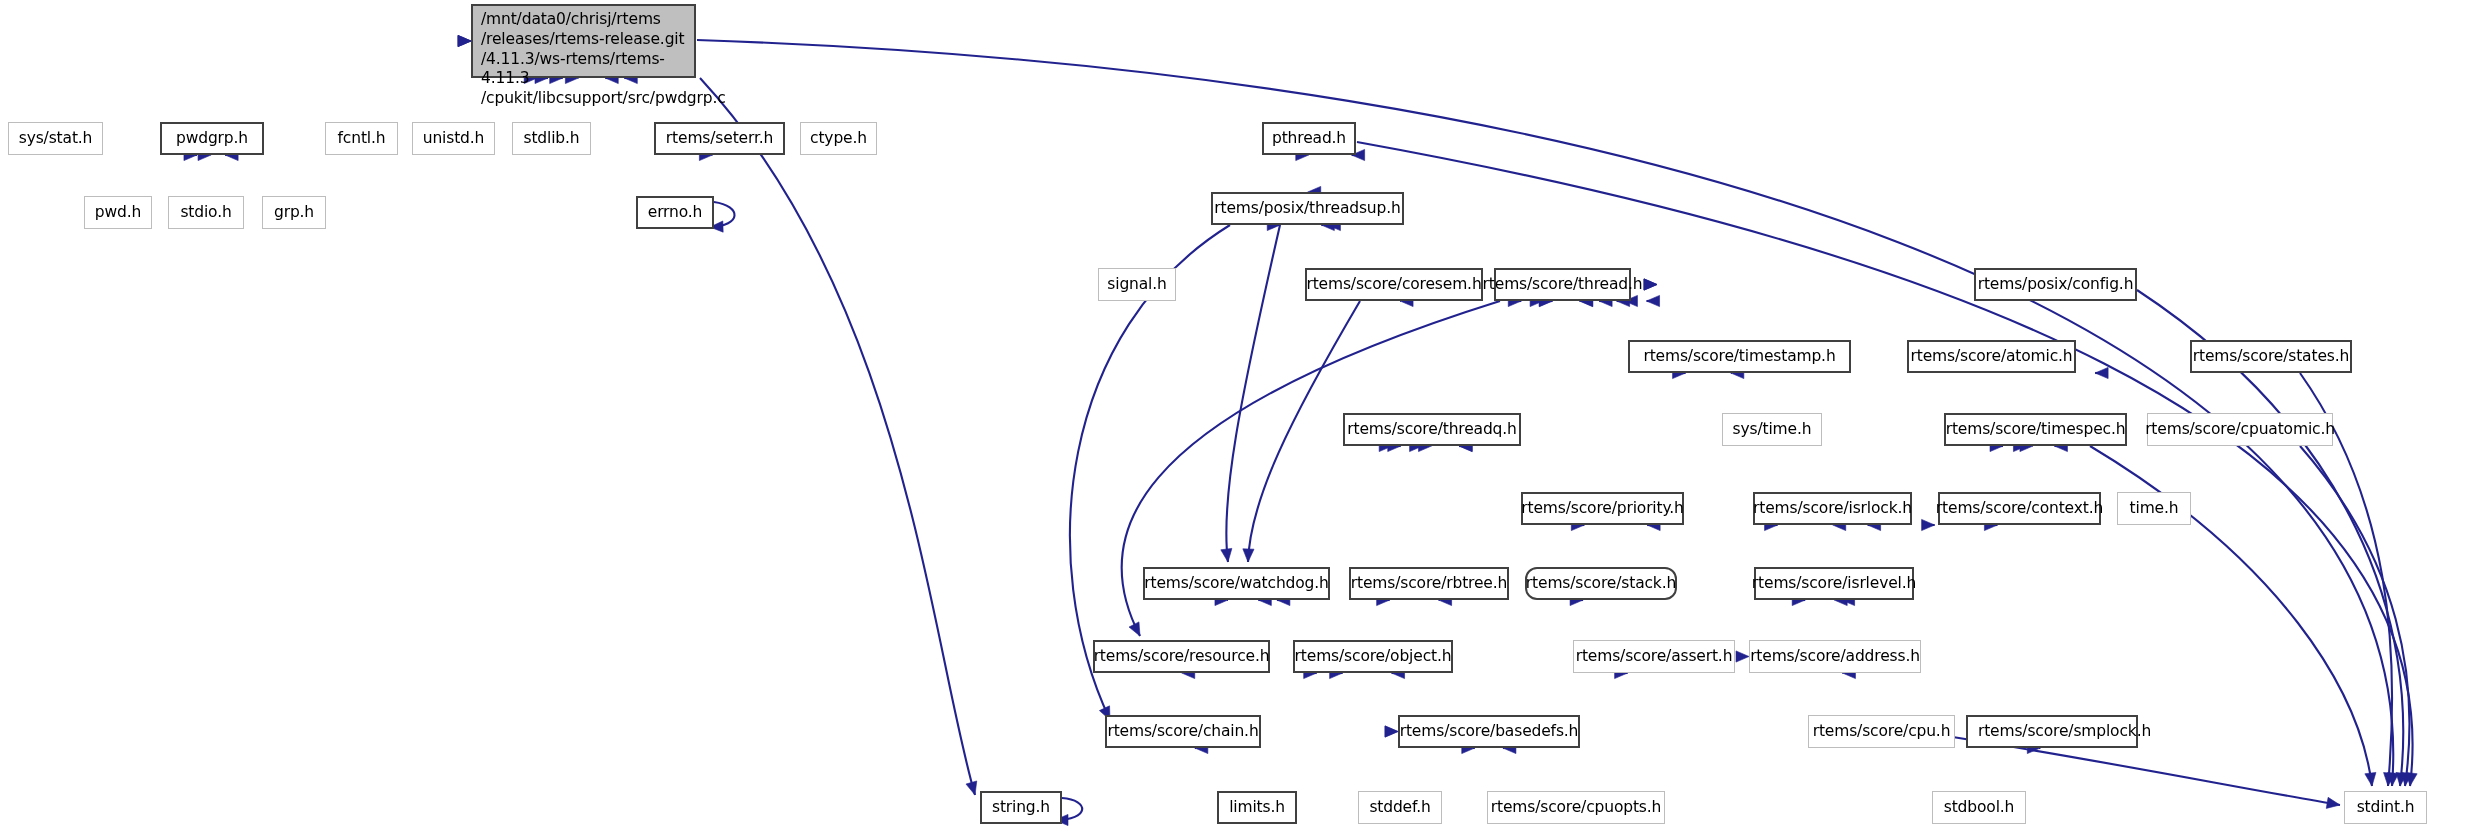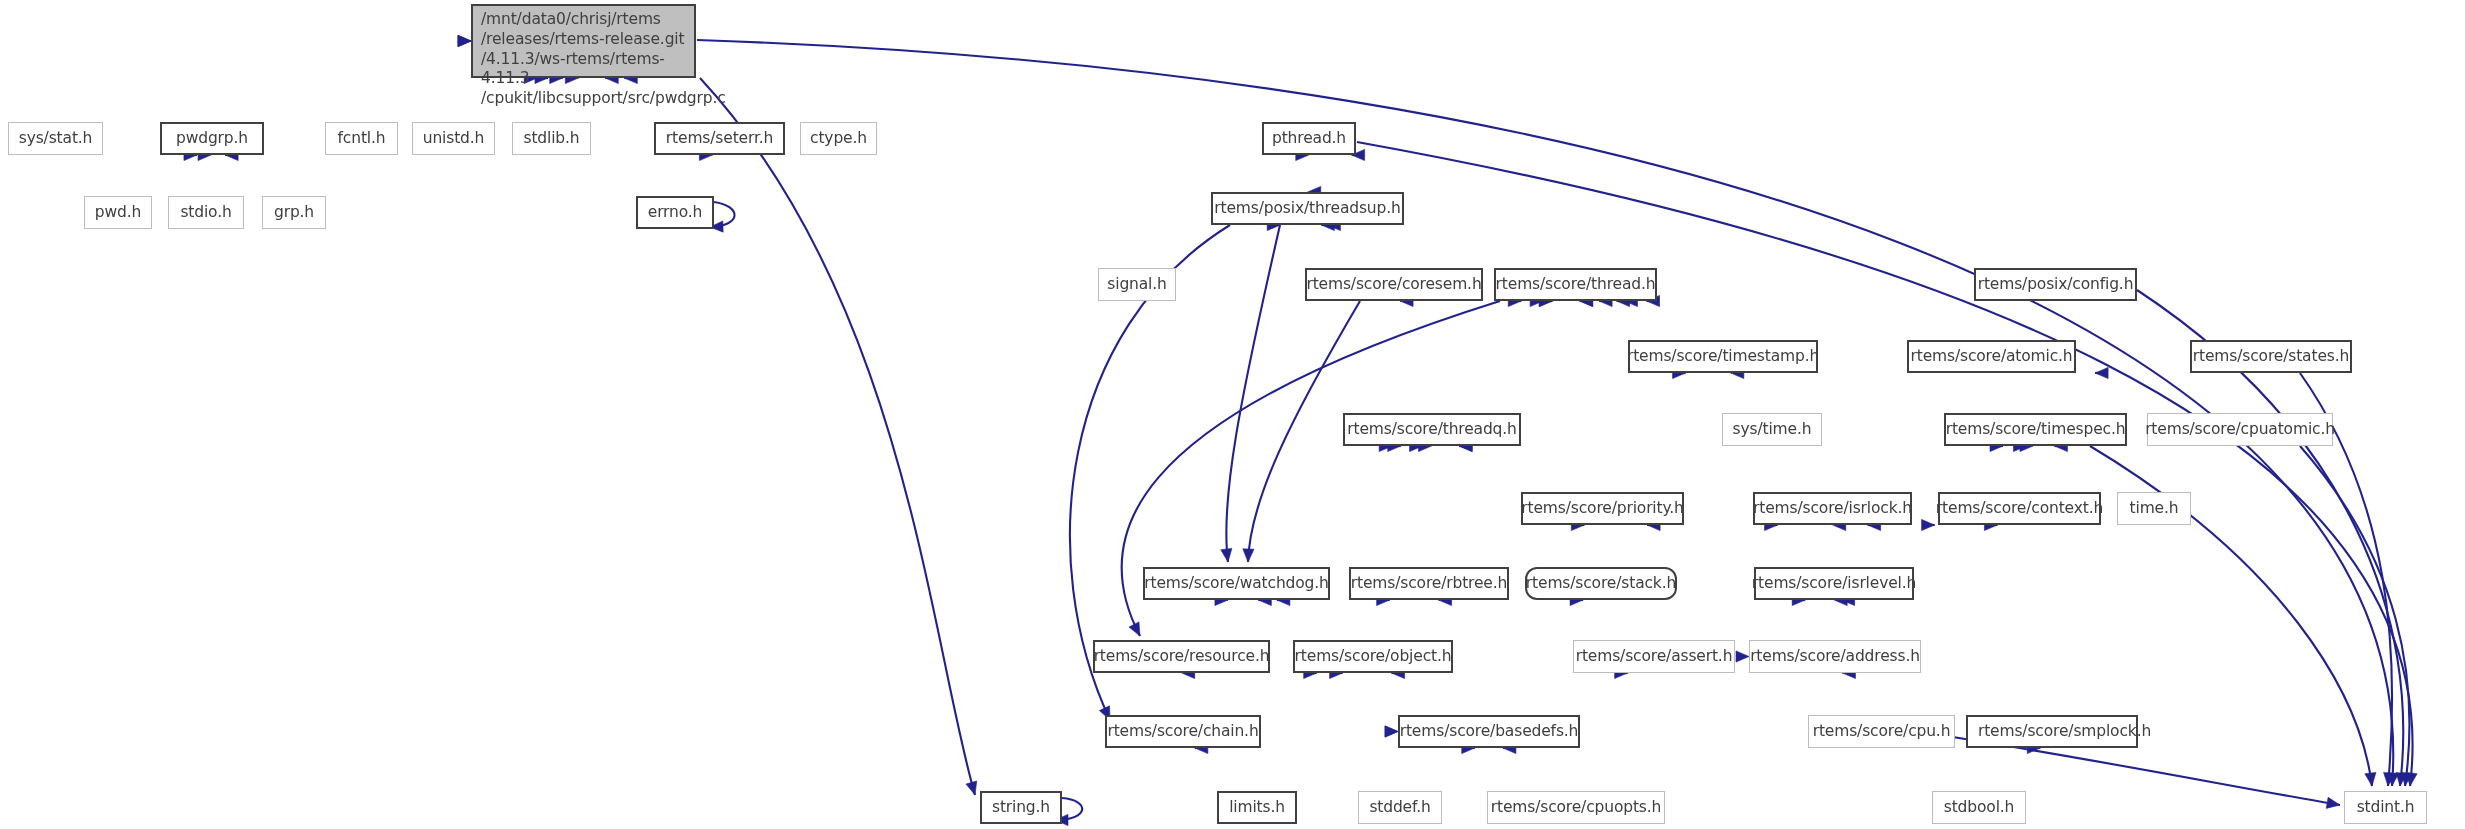--- a/index.html
+++ b/index.html
@@ -36,21 +36,21 @@
   }
   .node {
     position: absolute;
     box-sizing: border-box;
     display: flex;
     align-items: center;
     justify-content: center;
     background: #ffffff;
     border: 1.5px solid #bdbdbd;
     font-size: 15.5px;
-    color: #404040;
+    color: #000000;
     line-height: 1.16;
     white-space: nowrap;
     letter-spacing: -0.15px;
   }
   .node.strong {
     border: 2px solid #404040;
   }
   .node.root {
     background: #bfbfbf;
     border: 2px solid #404040;
@@ -322,27 +322,27 @@
       </div>
       <div class="node strong" style="left: 1211px; top: 192px; width: 193px; height: 33px;">
         <span class="node-label">rtems/posix/threadsup.h</span>
       </div>
       <div class="node" style="left: 1098px; top: 268px; width: 78px; height: 33px;">
         <span class="node-label">signal.h</span>
       </div>
       <div class="node strong" style="left: 1305px; top: 268px; width: 178px; height: 33px;">
         <span class="node-label">rtems/score/coresem.h</span>
       </div>
-      <div class="node strong" style="left: 1494px; top: 268px; width: 163px; height: 33px;">
+      <div class="node strong" style="left: 1494px; top: 268px; width: 137px; height: 33px;">
         <span class="node-label">rtems/score/thread.h</span>
       </div>
       <div class="node strong" style="left: 1974px; top: 268px; width: 163px; height: 33px;">
         <span class="node-label">rtems/posix/config.h</span>
       </div>
-      <div class="node strong" style="left: 1628px; top: 340px; width: 190px; height: 33px; text-align: center;">
+      <div class="node strong" style="left: 1628px; top: 340px; width: 223px; height: 33px; text-align: center;">
         <span class="node-label">rtems/score/timestamp.h</span>
       </div>
       <div class="node strong" style="left: 1907px; top: 340px; width: 169px; height: 33px;">
         <span class="node-label">rtems/score/atomic.h</span>
       </div>
       <div class="node strong" style="left: 2190px; top: 340px; width: 162px; height: 33px;">
         <span class="node-label">rtems/score/states.h</span>
       </div>
       <div class="node strong" style="left: 1343px; top: 413px; width: 178px; height: 33px;">
         <span class="node-label">rtems/score/threadq.h</span>

